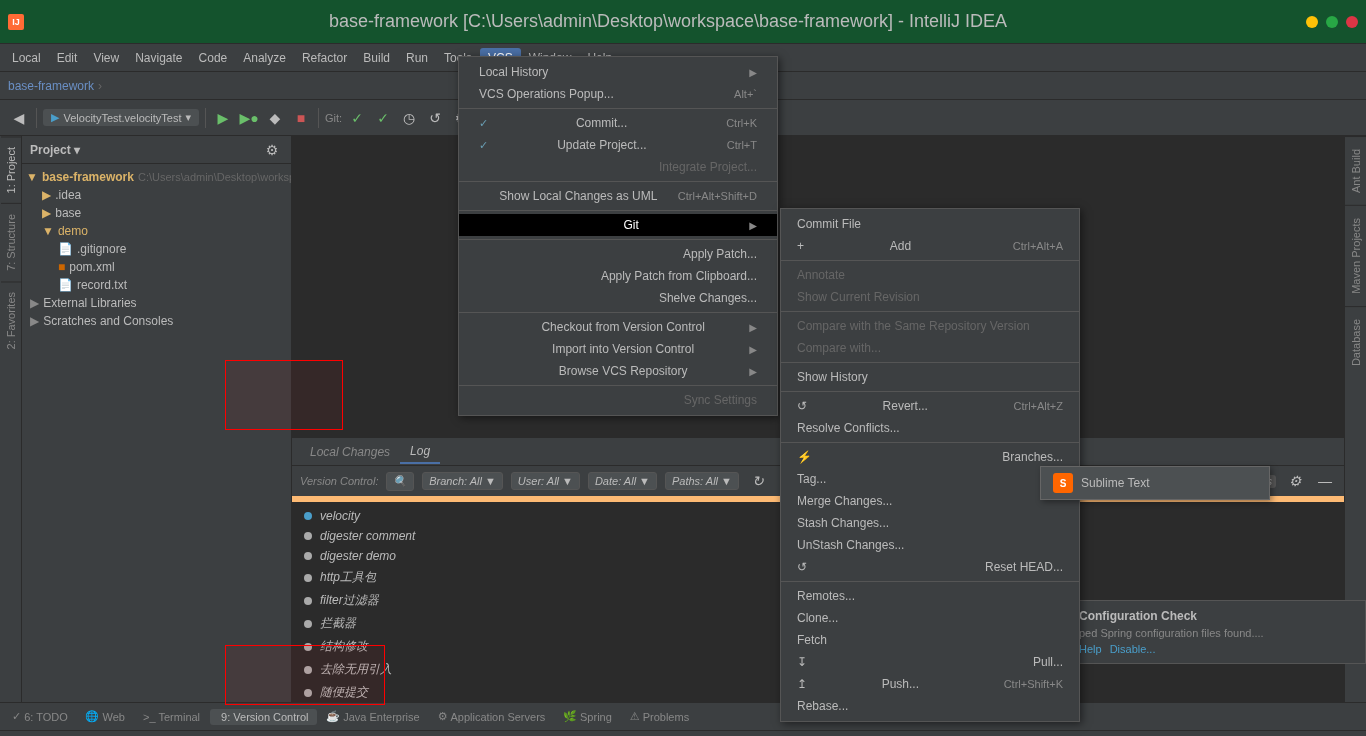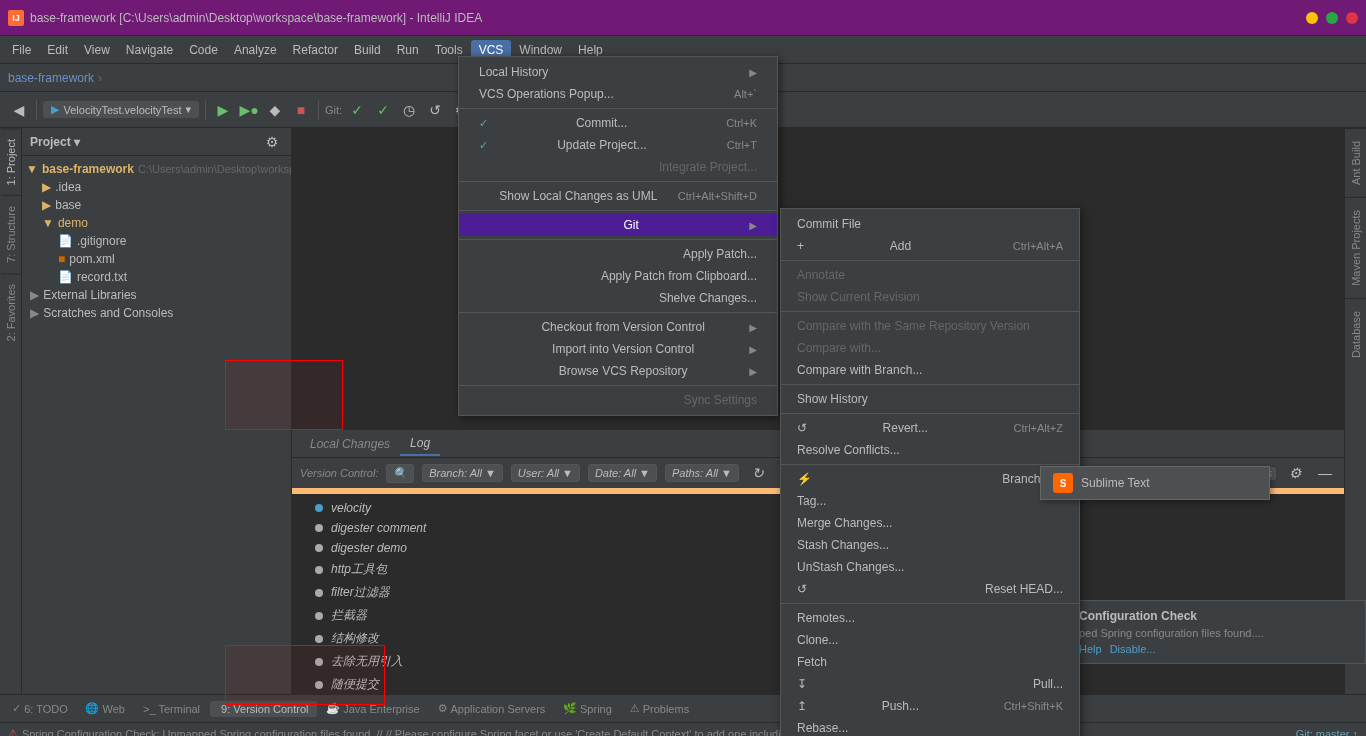--- a/index.html
+++ b/index.html
@@ -1,21 +1,21 @@
 <!DOCTYPE html>
 <html><head>
   <meta charset="utf-8">
   <style>
     * { margin: 0; padding: 0; box-sizing: border-box; }
     body { font-family: 'Segoe UI', Arial, sans-serif; font-size: 12px; background: #3c3f41; color: #bbbbbb; width: 1366px; height: 736px; overflow: hidden; position: relative; }
 
     
-    #title-bar { background: #701a75; height: 36px; display: flex; align-items: center; padding: 0 8px; border-bottom: 1px solid #2b2b2b; }
+    #title-bar { background: #14532d; height: 44px; display: flex; align-items: center; padding: 0 8px; border-bottom: 1px solid #2b2b2b; }
     #title-bar .app-icon { width: 16px; height: 16px; margin-right: 6px; background: #ff6b35; border-radius: 2px; display: flex; align-items: center; justify-content: center; color: white; font-size: 9px; font-weight: bold; flex-shrink: 0; }
-    #title-bar .title-text { color: #bbbbbb; font-size: 12px; flex: 1; }
+    #title-bar .title-text { color: #bbbbbb; font-size: 18px; flex: 1; text-align: center; }
     #title-bar .win-controls { display: flex; gap: 8px; }
     #title-bar .win-btn { width: 12px; height: 12px; border-radius: 50%; cursor: pointer; }
     #title-bar .min-btn { background: #ffc107; }
     #title-bar .max-btn { background: #28a745; }
     #title-bar .close-btn { background: #dc3545; }
 
     
     #menu-bar { background: #3c3f41; height: 28px; display: flex; align-items: center; padding: 0 4px; border-bottom: 1px solid #2b2b2b; }
     .menu-item { padding: 3px 8px; cursor: pointer; color: #bbbbbb; font-size: 12px; border-radius: 3px; }
     .menu-item.active { background: #4a6fa5; color: white; }
@@ -42,38 +42,38 @@
     .folder-orange { color: #dbb368; }
 
     
     #editor-area { flex: 1; background: #2b2b2b; position: relative; }
     #bottom-tabs { display: flex; align-items: center; padding: 0 8px; background: #3c3f41; border-bottom: 1px solid #2b2b2b; height: 28px; }
     .bottom-tab { padding: 4px 10px; font-size: 12px; cursor: pointer; color: #888; }
     .bottom-tab.active { color: #bbbbbb; border-bottom: 2px solid #4a6fa5; }
     #version-control-bar { display: flex; align-items: center; padding: 4px 8px; background: #3c3f41; border-bottom: 6px solid #fdba74; gap: 8px; height: 36px; }
     .vc-bar-label { color: #888; font-size: 11px; }
     .vc-bar-btn { padding: 2px 6px; font-size: 11px; background: #4c5052; border-radius: 3px; cursor: pointer; color: #bbbbbb; border: 1px solid #555; display: flex; align-items: center; gap: 3px; }
-    #commit-list { flex: 1; overflow-y: auto; padding: 4px 11px; }
+    #commit-list { flex: 1; overflow-y: auto; padding: 4px 0; }
     .commit-item { display: flex; align-items: center; padding: 3px 12px; cursor: pointer; font-size: 12px; }
     .commit-dot { width: 8px; height: 8px; border-radius: 50%; background: #aaa; margin-right: 8px; flex-shrink: 0; }
     .commit-dot.active { background: #4a9eca; }
 
     
     #status-bar { height: 22px; background: #3c3f41; border-top: 1px solid #2b2b2b; display: flex; align-items: center; padding: 0 8px; font-size: 11px; color: #888; }
     #status-bar .status-msg { flex: 1; overflow: hidden; text-overflow: ellipsis; white-space: nowrap; }
 
     
     #bottom-toolbar { height: 28px; background: #3c3f41; border-top: 1px solid #2b2b2b; display: flex; align-items: center; padding: 0 4px; gap: 2px; }
     .bottom-tool-tab { padding: 2px 8px; font-size: 11px; cursor: pointer; color: #888; border-radius: 3px; display: flex; align-items: center; gap: 3px; }
     .bottom-tool-tab.active { background: #4c5052; color: #bbbbbb; }
 
     
     #vcs-menu-dropdown { position: absolute; left: 458px; top: 56px; background: #3c3f41; border: 1px solid #555; box-shadow: 2px 2px 8px rgba(0,0,0,0.5); z-index: 100; min-width: 320px; padding: 4px 0; }
     .menu-dropdown-item { padding: 4px 20px; cursor: pointer; font-size: 12px; color: #bbbbbb; display: flex; align-items: center; justify-content: space-between; white-space: nowrap; }
-    .menu-dropdown-item.highlighted { background: #4c1d95; color: white; padding-left: 36px; }
+    .menu-dropdown-item.highlighted { background: #000000; color: white; padding-left: 36px; }
     .menu-dropdown-item.disabled { color: #666; cursor: default; }
     .menu-sep { height: 1px; background: #555; margin: 3px 0; }
     .menu-shortcut { color: #888; font-size: 11px; margin-left: 20px; }
     .menu-check { margin-right: 4px; color: #6a9fb5; font-size: 11px; width: 14px; }
     .menu-arrow { font-size: 10px; color: #888; }
     .menu-icon { margin-right: 6px; width: 14px; display: inline-block; }
 
     
     #git-submenu { position: absolute; left: 780px; top: 208px; background: #3c3f41; border: 1px solid #555; box-shadow: 2px 2px 8px rgba(0,0,0,0.5); z-index: 101; min-width: 300px; padding: 4px 0; }
     #git-submenu .menu-dropdown-item { padding: 4px 16px; }
@@ -109,21 +109,21 @@
   <div class="app-icon">IJ</div>
   <div class="title-text">base-framework [C:\Users\admin\Desktop\workspace\base-framework] - IntelliJ IDEA</div>
   <div class="win-controls">
     <div class="win-btn min-btn"></div>
     <div class="win-btn max-btn"></div>
     <div class="win-btn close-btn"></div>
   </div>
 </div>
 
 <div id="menu-bar">
-  <div class="menu-item">File</div>
+  <div class="menu-item">Local</div>
   <div class="menu-item">Edit</div>
   <div class="menu-item">View</div>
   <div class="menu-item">Navigate</div>
   <div class="menu-item">Code</div>
   <div class="menu-item">Analyze</div>
   <div class="menu-item">Refactor</div>
   <div class="menu-item">Build</div>
   <div class="menu-item">Run</div>
   <div class="menu-item">Tools</div>
   <div class="menu-item active">VCS</div>
@@ -444,23 +444,20 @@
   <div class="menu-dropdown-item disabled">
     <span>Show Current Revision</span>
   </div>
   <div class="menu-sep"></div>
   <div class="menu-dropdown-item disabled">
     <span>Compare with the Same Repository Version</span>
   </div>
   <div class="menu-dropdown-item disabled">
     <span>Compare with...</span>
   </div>
-  <div class="menu-dropdown-item">
-    <span>Compare with Branch...</span>
-  </div>
   <div class="menu-sep"></div>
   <div class="menu-dropdown-item">
     <span>Show History</span>
   </div>
   <div class="menu-sep"></div>
   <div class="menu-dropdown-item">
     <span class="menu-icon">↺</span>
     <span>Revert...</span>
     <span class="menu-shortcut">Ctrl+Alt+Z</span>
   </div>

